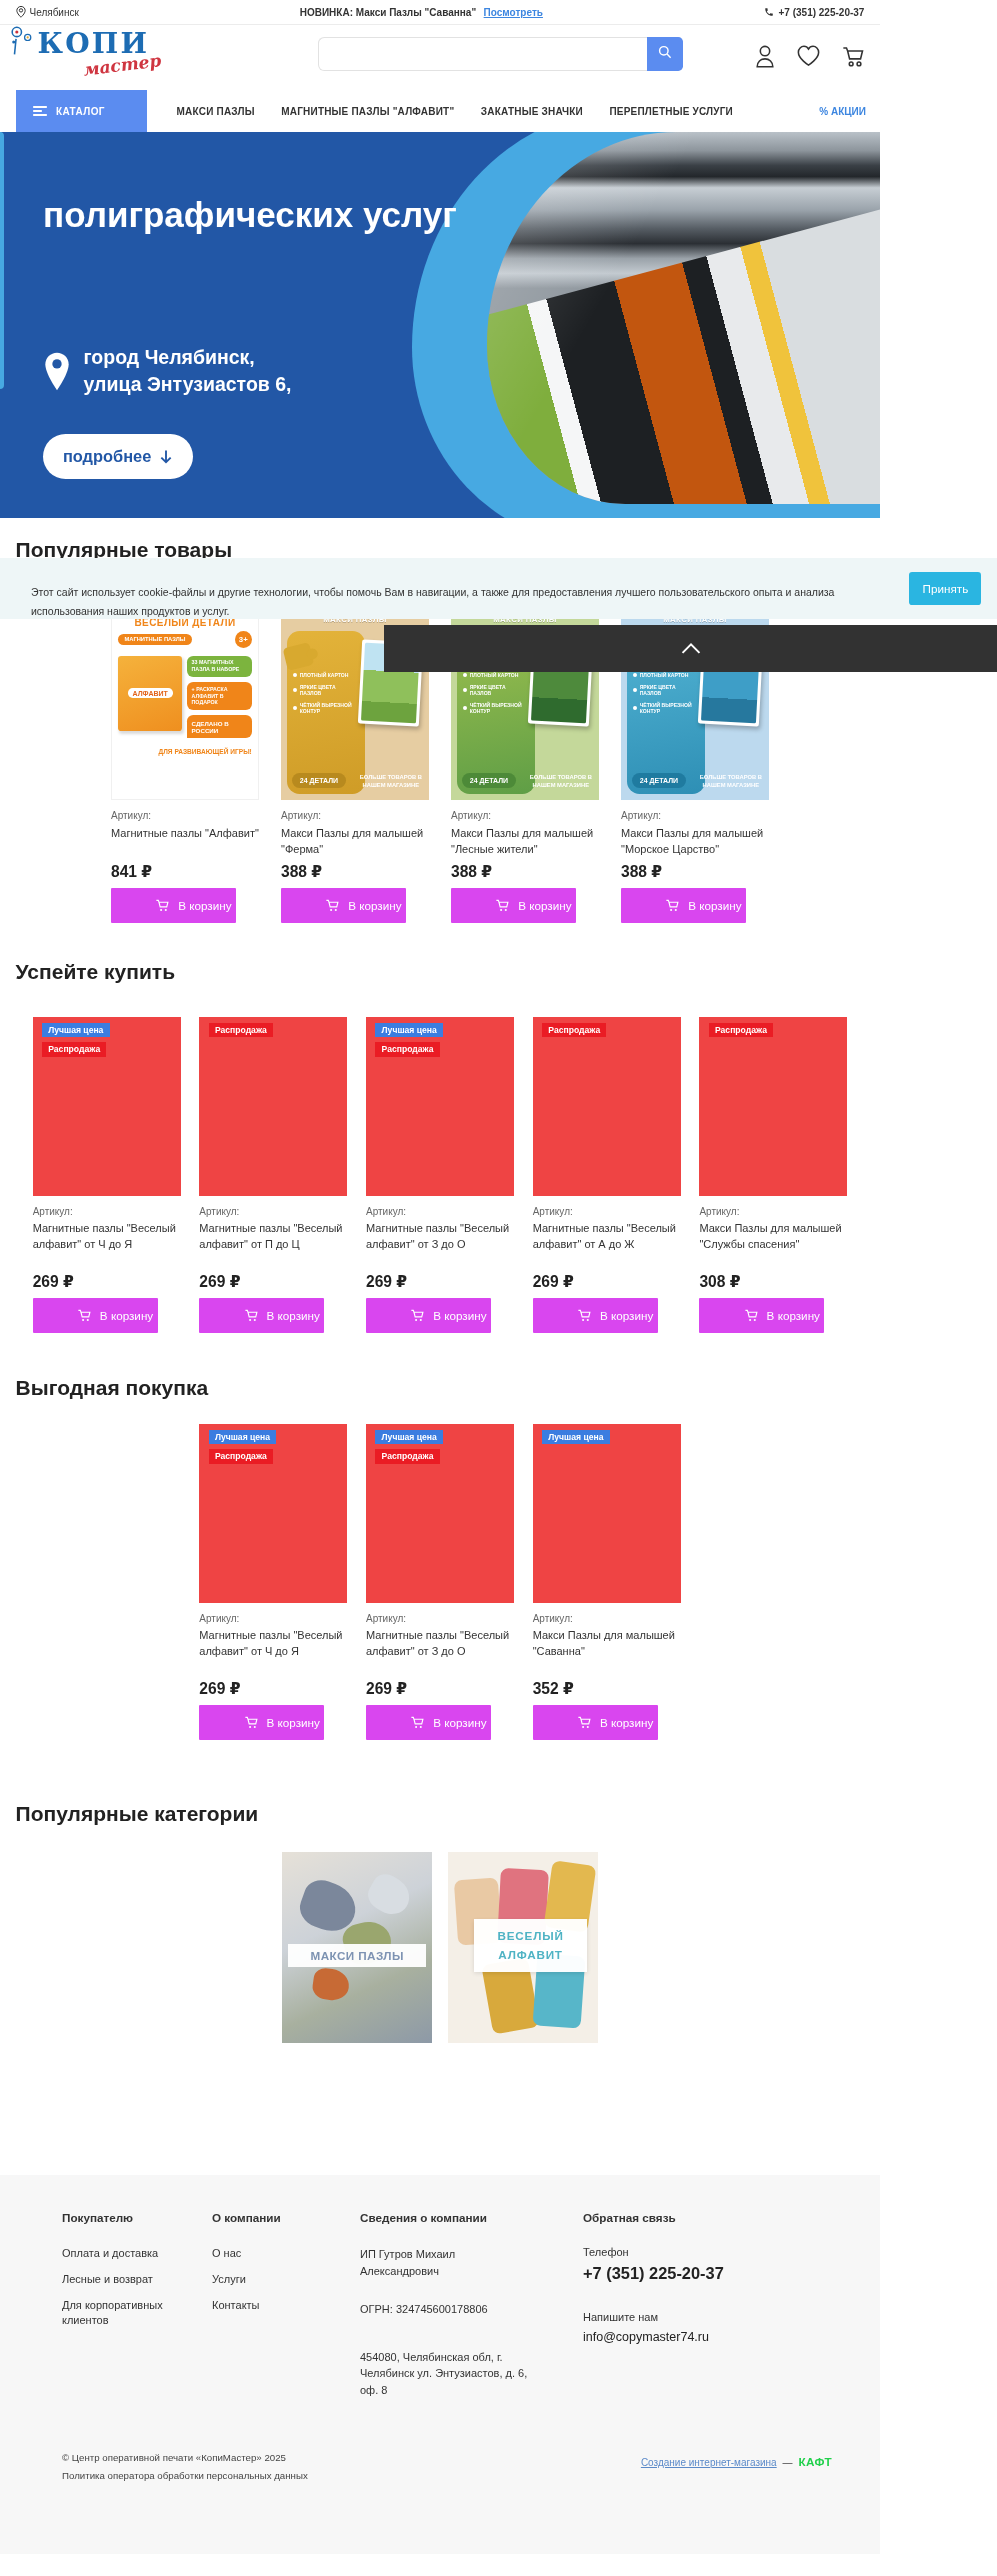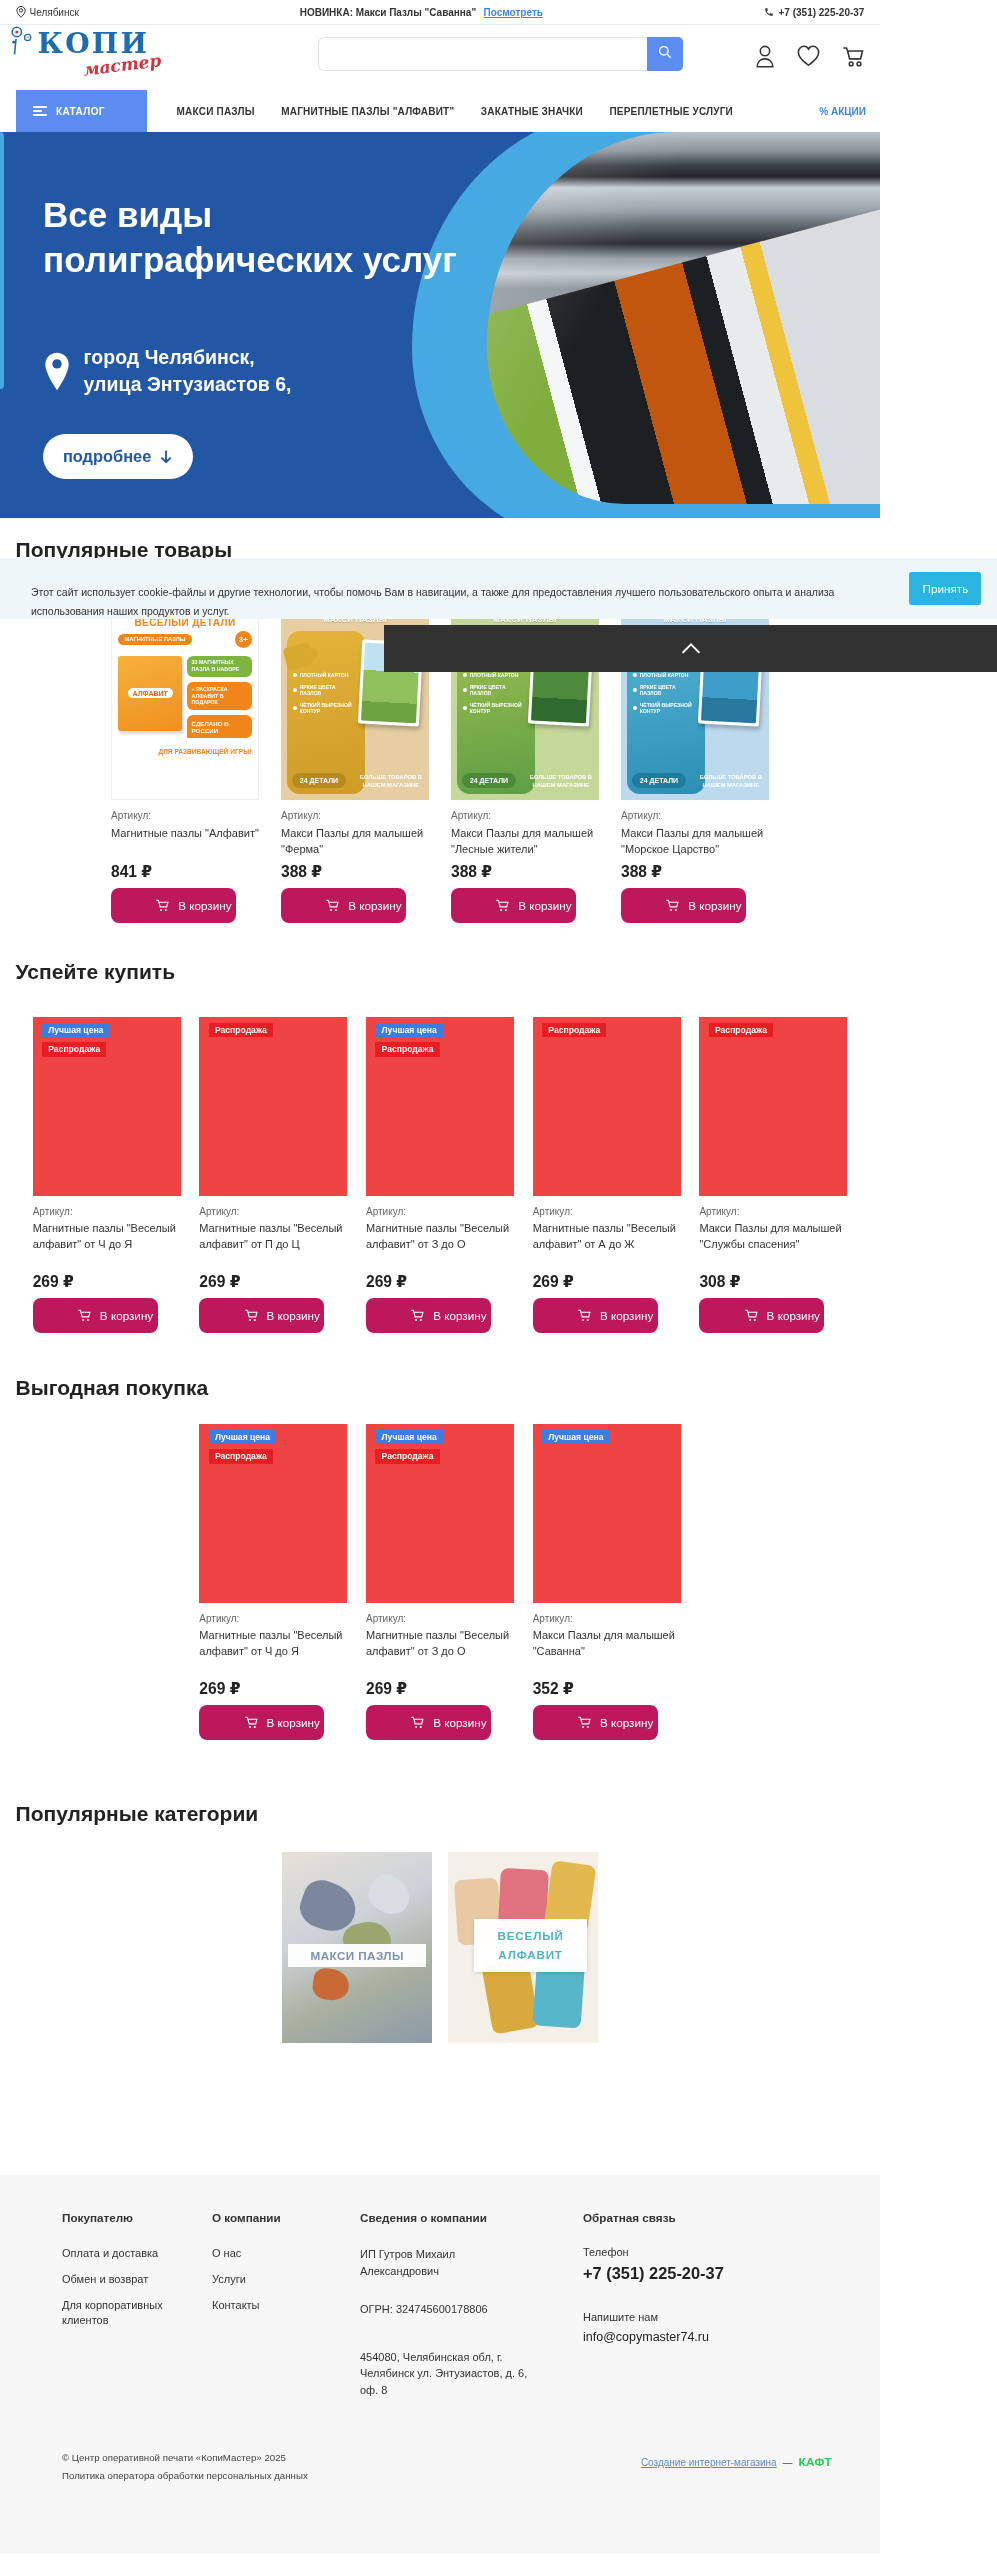--- a/index.html
+++ b/index.html
@@ -88,21 +88,21 @@
   .pimg { width:148px; height:189px; position:relative; overflow:hidden; cursor:pointer; }
   .pimg.blank { height:179px; background:#ef4444; }
   .badges { position:absolute; left:9.4px; top:6.2px; z-index:2; display:flex; flex-direction:column; align-items:flex-start; gap:4.7px; }
   .badge { font-size:8.6px; font-weight:bold; color:#fff; padding:2.3px 6.2px; white-space:nowrap; }
   .badge.best { background:#3b7de0; }
   .badge.sale { background:#ea1c24; }
   .articul { margin-top:10px; font-size:10px; color:#666; }
   .pname { margin-top:4.7px; font-size:11px; line-height:1.45; color:#333; min-height:33px; cursor:pointer; }
   .pname.h3 { min-height:48px; }
   .price { margin-top:3.9px; font-size:15.6px; font-weight:bold; color:#222; }
-  .tocart { margin-top:7px; width:125px; height:35px; background:#be185d; border:none; border-radius:8px;
+  .tocart { margin-top:7px; width:125px; height:35px; background:#d946ef; border:none; border-radius:1px;
             color:#fff; font-size:11.7px; display:flex; align-items:center; justify-content:center; gap:7.8px;
             cursor:pointer; font-family:inherit;padding-left:40px; }
 
   
   .art-alf { background:#fff; border:0.8px solid #f0f0f0; padding:4.7px 6.2px; }
   .art-alf .t  { text-align:center; color:#f08519; font-weight:bold; font-size:10px; letter-spacing:0.4px; }
   .art-alf .row1 { display:flex; justify-content:space-between; align-items:center; margin-top:3.1px; }
   .art-alf .pill-o { background:#f08519; color:#fff; font-size:5.8px; font-weight:bold; padding:2.3px 6.2px; border-radius:6.2px; }
   .art-alf .age { width:17px; height:17px; border-radius:50%; background:#f08519; color:#fff; font-size:7.8px;
                   font-weight:bold; display:flex; align-items:center; justify-content:center; }
@@ -301,21 +301,20 @@
   </div>
 
   <div class="hero">
     <div class="hero-sliver"></div>
     <div class="hero-cyan"></div>
     <div class="hero-photo">
       <div class="hero-rolls"></div>
       <div class="hero-shine"></div>
     </div>
     <h1>
-      <span>Все виды</span>
       <span>полиграфических услуг</span>
     </h1>
     <div class="hero-loc">
       <span class="ico">
         <svg width="28" height="41" viewBox="0 0 24 34">
             <path d="M12 1C6.5 1 2 5.4 2 10.8 2 19 12 33 12 33s10-14 10-22.2C22 5.4 17.5 1 12 1z" fill="#fff"></path>
             <circle cx="12" cy="10.5" r="4" fill="#2257a6"></circle>
           </svg>
       </span>
       <div class="txt">
@@ -688,21 +687,21 @@
         <div>АЛФАВИТ</div>
       </div>
     </div>
   </div>
 
   <div class="footer">
     <div class="fcols">
       <div class="fcol fc1">
         <h3>Покупателю</h3>
         <span class="flink">Оплата и доставка</span>
-        <span class="flink">Обмен и возврат</span>
+        <span class="flink">Лесные и возврат</span>
         <span class="flink">Для корпоративных клиентов</span>
       </div>
       <div class="fcol fc3">
         <h3>О компании</h3>
         <span class="flink">О нас</span>
         <span class="flink">Услуги</span>
         <span class="flink">Контакты</span>
       </div>
       <div class="fcol fc4">
         <h3>Сведения о компании</h3>

